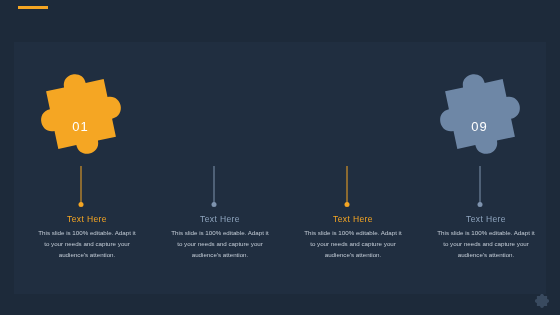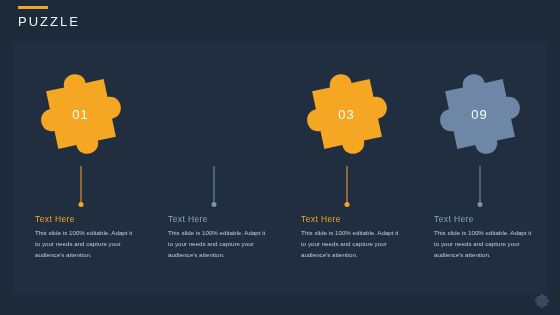--- a/index.html
+++ b/index.html
@@ -68,21 +68,21 @@
     transform: translateX(-50%);
     width: 92px;
     height: 92px;
   }
   .puzzle-wrap svg {
     display: block;
   }
   .num {
     position: absolute;
     left: 0;
-    top: 0;
+    top: 12px;
     width: 92px;
     height: 92px;
     display: flex;
     align-items: center;
     justify-content: center;
     font-size: 13px;
     color: #ffffff;
     letter-spacing: 1px;
     pointer-events: none;
   }
@@ -107,20 +107,21 @@
     border-radius: 50%;
     background: #f5a623;
     transform: translateX(-2.5px);
   }
   .dot.blue { background: #7e93ae; }
   .text-block {
     position: absolute;
     left: 21px;
     right: 8px;
     top: 168px;
+    text-align: center;
   }
   .text-head {
     font-size: 8.5px;
     color: #f5a623;
     letter-spacing: 0.4px;
     margin-bottom: 4px;
   }
   .text-head.blue { color: #8ea4bd; }
   .text-body {
     font-size: 6.2px;
@@ -136,21 +137,20 @@
     height: 16px;
     opacity: 0.35;
   }
 </style>
 </head>
 <body>
 
 <div class="slide">
 
   <div class="accent-bar"></div>
-  <div class="title">PUZZLE</div>
 
   <div class="panel"></div>
 
   <div class="cards">
 
     <div class="card">
       <div class="puzzle-wrap">
         <svg width="92" height="92" viewBox="0 0 100 100">
           <path transform="rotate(-12 50 50)" d="M18,18 L38,18 C38,10 44,6 50,6 C56,6 62,10 62,18 L82,18 L82,38 C90,38 94,44 94,50 C94,56 90,62 82,62 L82,82 L62,82 C62,90 56,94 50,94 C44,94 38,90 38,82 L18,82 L18,62 C10,62 6,56 6,50 C6,44 10,38 18,38 Z" fill="#f5a623"></path>
         </svg>
@@ -167,26 +167,20 @@
     <div class="card">
       <div class="connector blue"></div>
       <div class="dot blue"></div>
       <div class="text-block">
         <div class="text-head blue">Text Here</div>
         <div class="text-body">This slide is 100% editable. Adapt it to your needs and capture your audience's attention.</div>
       </div>
     </div>
 
     <div class="card">
-      <div class="puzzle-wrap">
-        <svg width="92" height="92" viewBox="0 0 100 100">
-          <path transform="rotate(-12 50 50)" d="M18,18 L38,18 C38,10 44,6 50,6 C56,6 62,10 62,18 L82,18 L82,38 C90,38 94,44 94,50 C94,56 90,62 82,62 L82,82 L62,82 C62,90 56,94 50,94 C44,94 38,90 38,82 L18,82 L18,62 C10,62 6,56 6,50 C6,44 10,38 18,38 Z" fill="#f5a623"></path>
-        </svg>
-        <div class="num">03</div>
-      </div>
       <div class="connector"></div>
       <div class="dot"></div>
       <div class="text-block">
         <div class="text-head">Text Here</div>
         <div class="text-body">This slide is 100% editable. Adapt it to your needs and capture your audience's attention.</div>
       </div>
     </div>
 
     <div class="card">
       <div class="puzzle-wrap">

